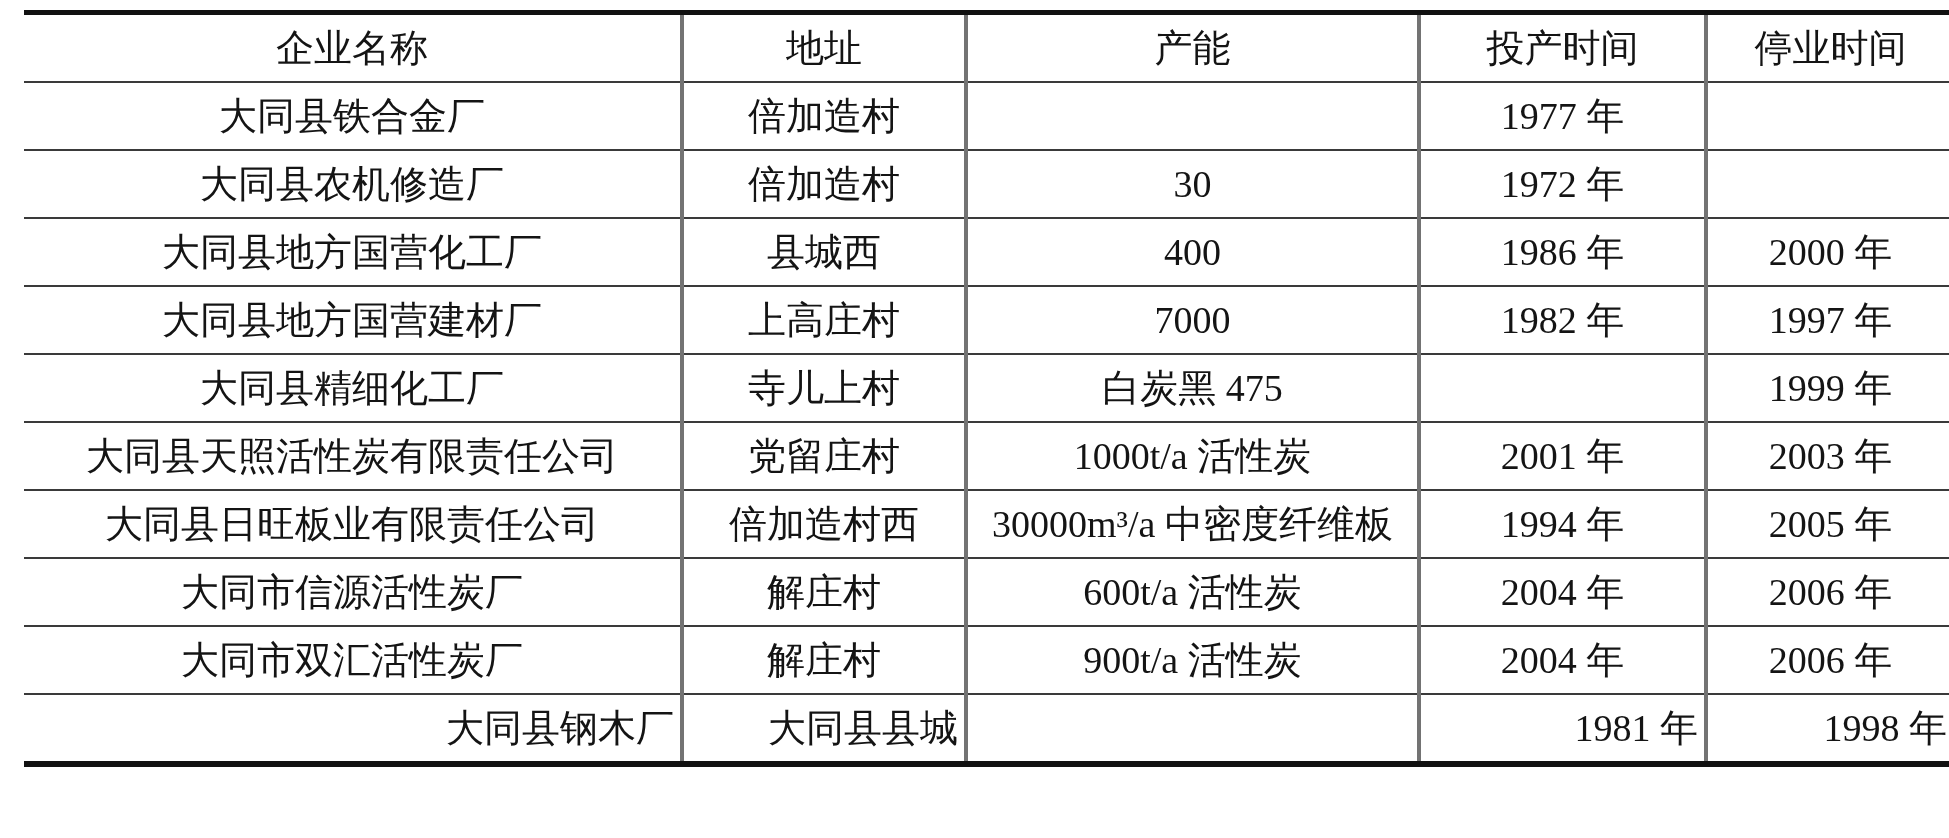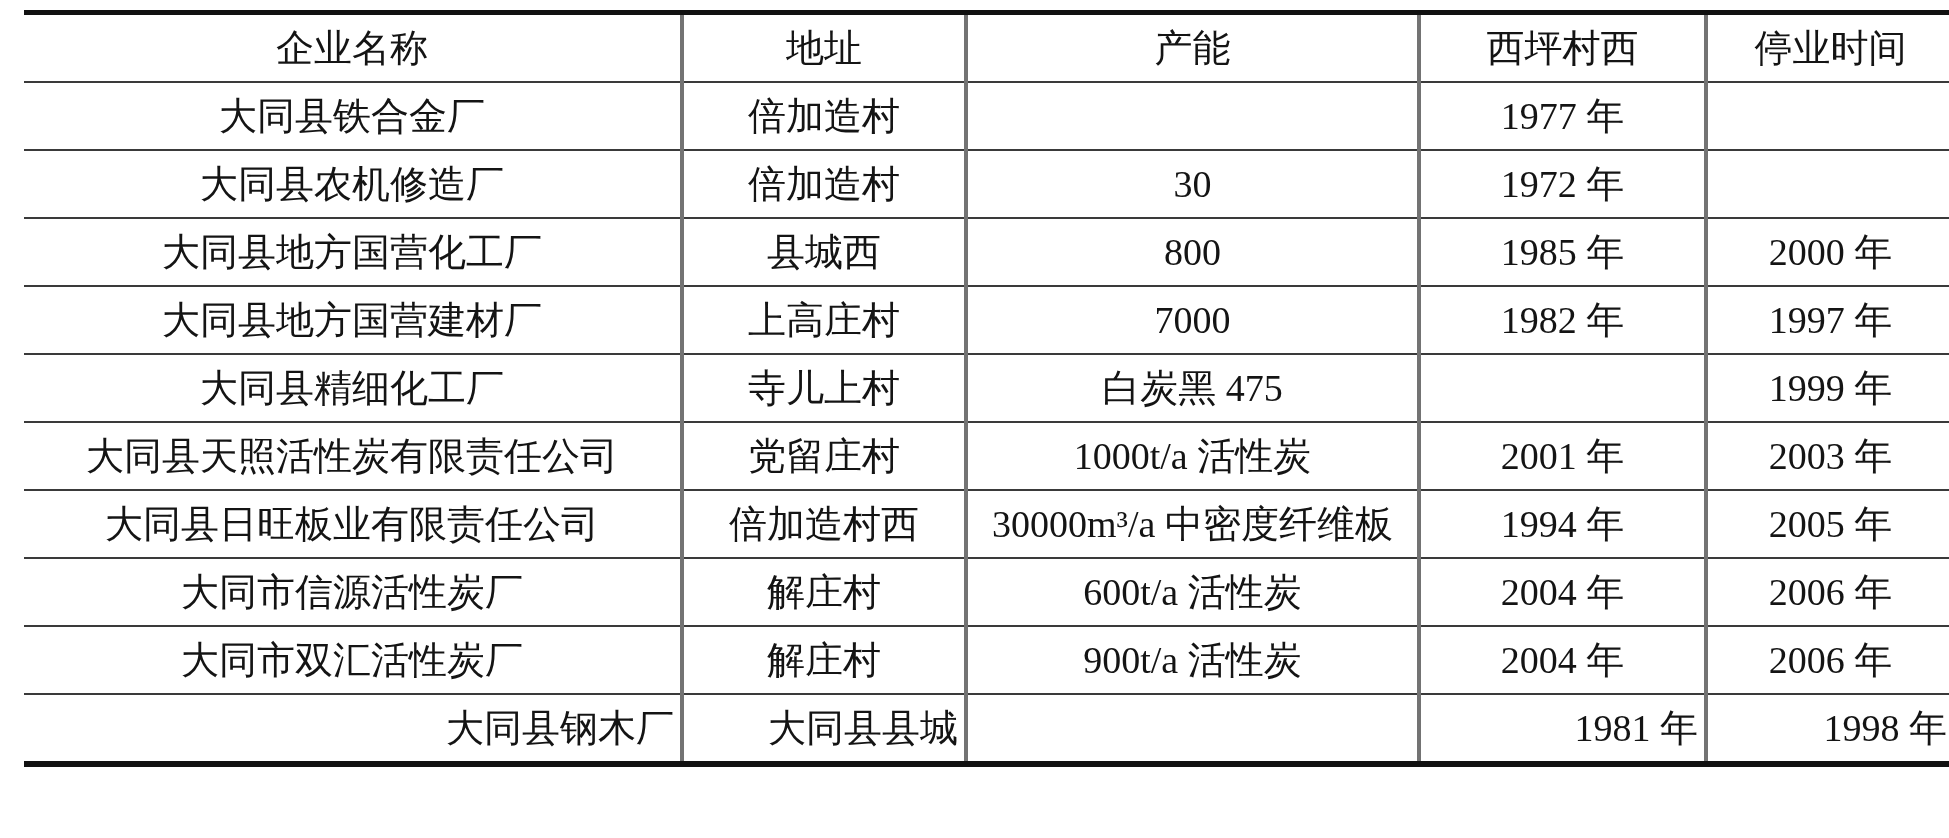--- a/index.html
+++ b/index.html
@@ -68,21 +68,21 @@
         <col class="c2">
         <col class="c3">
         <col class="c4">
         <col class="c5">
     </colgroup>
     <thead>
       <tr>
         <th>企业名称</th>
         <th>地址</th>
         <th>产能</th>
-        <th>西坪村西</th>
+        <th>投产时间</th>
         <th>停业时间</th>
       </tr>
     </thead>
     <tbody>
       <tr>
         <td>大同县铁合金厂</td>
         <td>倍加造村</td>
         <td></td>
         <td>1977 年</td>
         <td></td>
@@ -90,22 +90,22 @@
       <tr>
         <td>大同县农机修造厂</td>
         <td>倍加造村</td>
         <td>30</td>
         <td>1972 年</td>
         <td></td>
       </tr>
       <tr>
         <td>大同县地方国营化工厂</td>
         <td>县城西</td>
-        <td>800</td>
-        <td>1985 年</td>
+        <td>400</td>
+        <td>1986 年</td>
         <td>2000 年</td>
       </tr>
       <tr>
         <td>大同县地方国营建材厂</td>
         <td>上高庄村</td>
         <td>7000</td>
         <td>1982 年</td>
         <td>1997 年</td>
       </tr>
       <tr>

